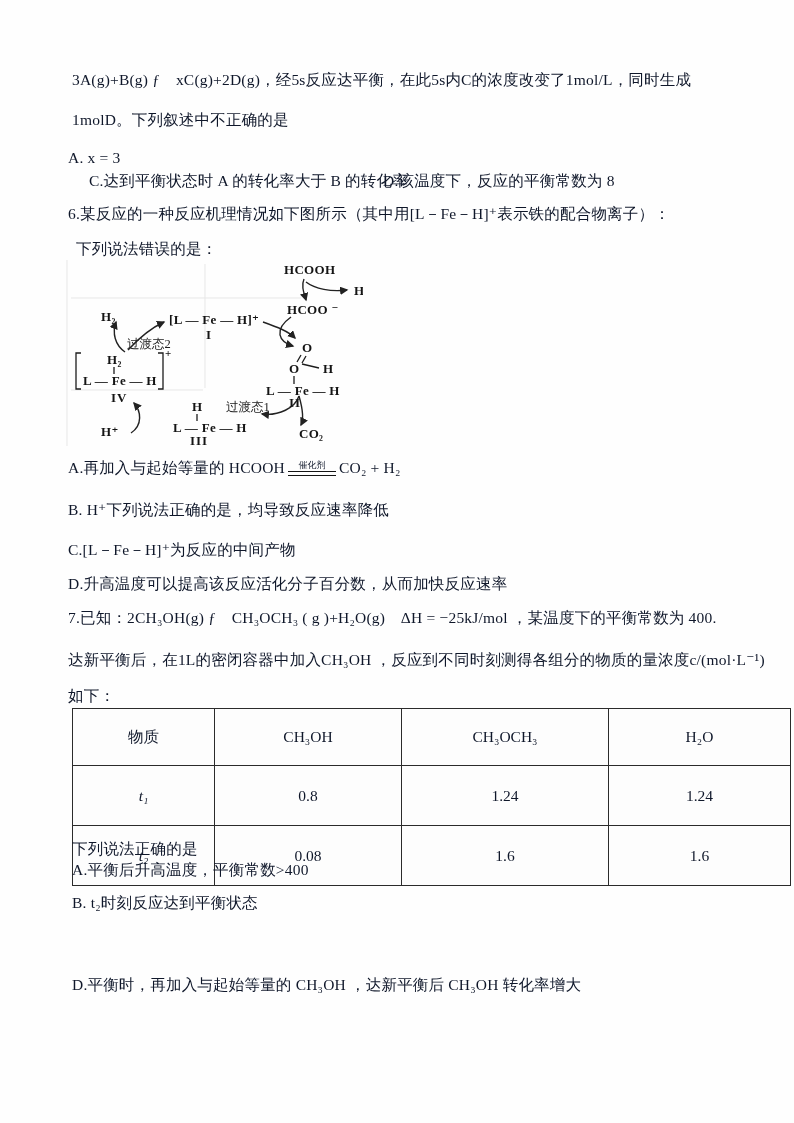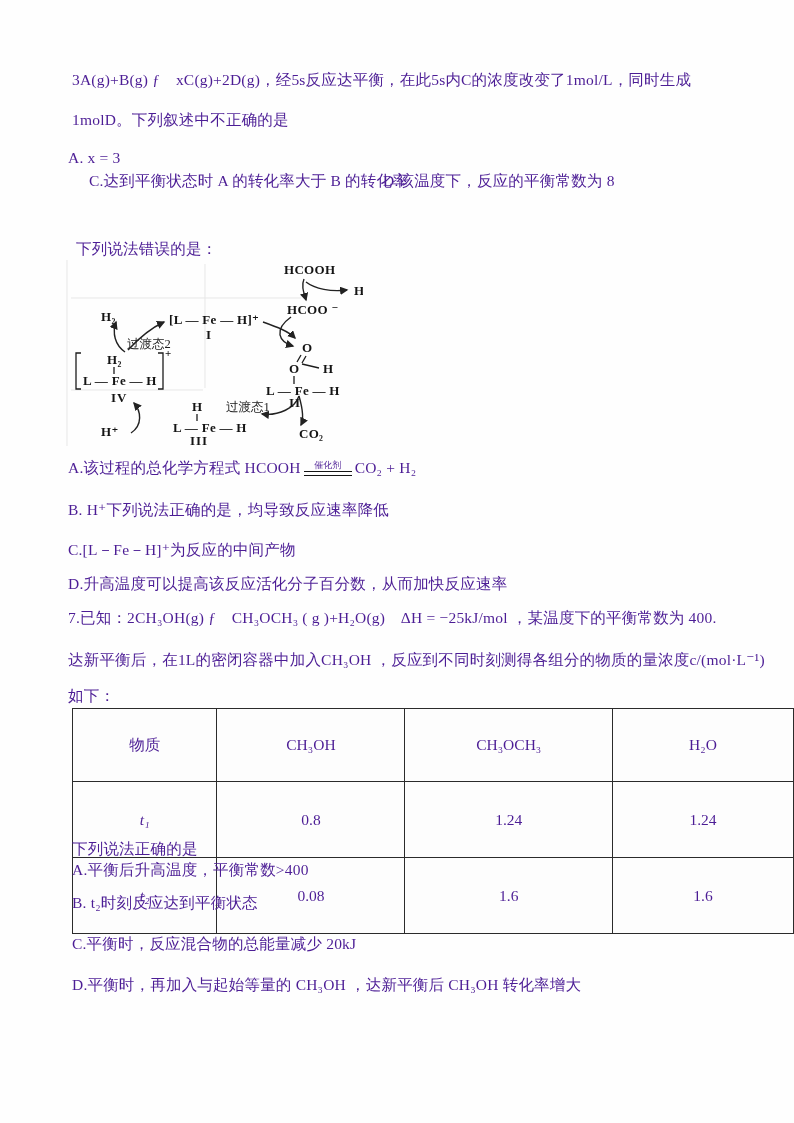--- a/index.html
+++ b/index.html
@@ -1,28 +1,28 @@
 <!DOCTYPE html>
 <html><head>
 <meta charset="utf-8">
 <style>
   html,body{margin:0;padding:0;background:#ffffff;}
   .page{
     position:relative;width:794px;height:1123px;background:#fefefe;
     font-family:"Liberation Serif","DejaVu Serif",serif;
-    color:#4c1d95;overflow:hidden;
+    color:#0f172a;overflow:hidden;
   }
   .line{position:absolute;font-size:15.5px;line-height:20px;white-space:nowrap;letter-spacing:.2px;}
   .eqline{display:flex;align-items:center;}
   .eqstack{display:inline-flex;flex-direction:column;align-items:center;margin:0 3px;vertical-align:middle;justify-content:center;}
   .cat{font-size:9px;line-height:9px;letter-spacing:0;}
   .dbl{width:48px;height:3px;border-top:1.5px solid #141414;border-bottom:1.5px solid #141414;margin-top:1px;}
   .dtable{position:absolute;left:72px;top:708px;border-collapse:collapse;table-layout:fixed;}
   .dtable td,.dtable th{border:1px solid #2b2b2b;text-align:center;font-weight:normal;
-    font-size:15.5px;padding:16px;background:#fdfdfd;}
+    font-size:15.5px;padding:8px;background:#fdfdfd;}
   .dtable th{height:40px;}
   .dtable td{height:43px;}
   .c0{width:125px}.c1{width:170px}.c2{width:190px}.c3{width:165px}
   .ital{font-style:italic;}
   .mech{position:absolute;left:63px;top:258px;width:300px;height:194px;}
   .mech text{font-family:"Liberation Serif","DejaVu Serif",serif;}
   .chem{font-size:13px;font-weight:bold;fill:#141414;letter-spacing:.3px;}
   .chem-sm{font-size:11px;font-weight:bold;fill:#141414;}
   .roman{font-size:13px;font-weight:bold;fill:#141414;letter-spacing:1px;}
   .zh{font-size:12.5px;fill:#1b1b1b;}
@@ -34,20 +34,21 @@
 <body>
 
 <div class="page">
 
   <div class="line" style="left:72px;top:70px;">3A(g)+B(g) ƒ　xC(g)+2D(g)，经5s反应达平衡，在此5s内C的浓度改变了1mol/L，同时生成</div>
   <div class="line" style="left:72px;top:110px;">1molD。下列叙述中不正确的是</div>
   <div class="line" style="left:68px;top:148px;">A. x = 3</div>
   <div class="line" style="left:68px;top:171px;margin-left:21px;">C.达到平衡状态时 A 的转化率大于 B 的转化率</div>
   <div class="line" style="left:383px;top:171px;">D.该温度下，反应的平衡常数为 8</div>
 
+  <div class="line" style="left:68px;top:204px;">6.某反应的一种反应机理情况如下图所示（其中用[L－Fe－H]⁺表示铁的配合物离子）：</div>
   <div class="line" style="left:76px;top:239px;">下列说法错误的是：</div>
 
   <svg class="mech" viewBox="0 0 300 194">
     <defs>
       <marker id="ah" markerWidth="8" markerHeight="8" refX="5" refY="3" orient="auto">
         <path d="M0,0 L6,3 L0,6 z" fill="#222"></path>
       </marker>
     </defs>
 
     <line class="ghost" x1="142" y1="6" x2="142" y2="130"></line>
@@ -97,21 +98,21 @@
     <line class="bond" x1="243" y1="98" x2="239" y2="105"></line>
     <line class="bond" x1="239" y1="106" x2="256" y2="110"></line>
     <text class="chem" x="260" y="115">H</text>
     <text class="chem" x="226" y="115">O</text>
     <line class="bond" x1="231" y1="118" x2="231" y2="126"></line>
     <text class="chem" x="203" y="137">L — Fe — H</text>
     <text class="roman" x="226" y="149">II</text>
   </svg>
 
   <div class="line eqline" style="left:68px;top:458px;">
-    <span>A.该过程的总化学方程式 HCOOH</span>
+    <span>A.再加入与起始等量的 HCOOH</span>
     <span class="eqstack">
       <span class="cat">催化剂</span>
       <span class="dbl"></span>
     </span>
     <span>CO₂ + H₂</span>
   </div>
   <div class="line" style="left:68px;top:500px;">B. H⁺下列说法正确的是，均导致反应速率降低</div>
   <div class="line" style="left:68px;top:540px;">C.[L－Fe－H]⁺为反应的中间产物</div>
   <div class="line" style="left:68px;top:574px;">D.升高温度可以提高该反应活化分子百分数，从而加快反应速率</div>
 
@@ -138,16 +139,15 @@
       <td>0.08</td>
       <td>1.6</td>
       <td>1.6</td>
     </tr>
   </tbody>
     </table>
 
   <div class="line" style="left:72px;top:839px;text-align:center;">下列说法正确的是</div>
   <div class="line" style="left:72px;top:860px;">A.平衡后升高温度，平衡常数&gt;400</div>
   <div class="line" style="left:72px;top:893px;">B. t₂时刻反应达到平衡状态</div>
-  <div class="line" style="left:72px;top:934px;">C.平衡时，反应混合物的总能量减少 20kJ</div>
   <div class="line" style="left:72px;top:975px;">D.平衡时，再加入与起始等量的 CH₃OH ，达新平衡后 CH₃OH 转化率增大</div>
 
 </div>
 
 </body></html>

